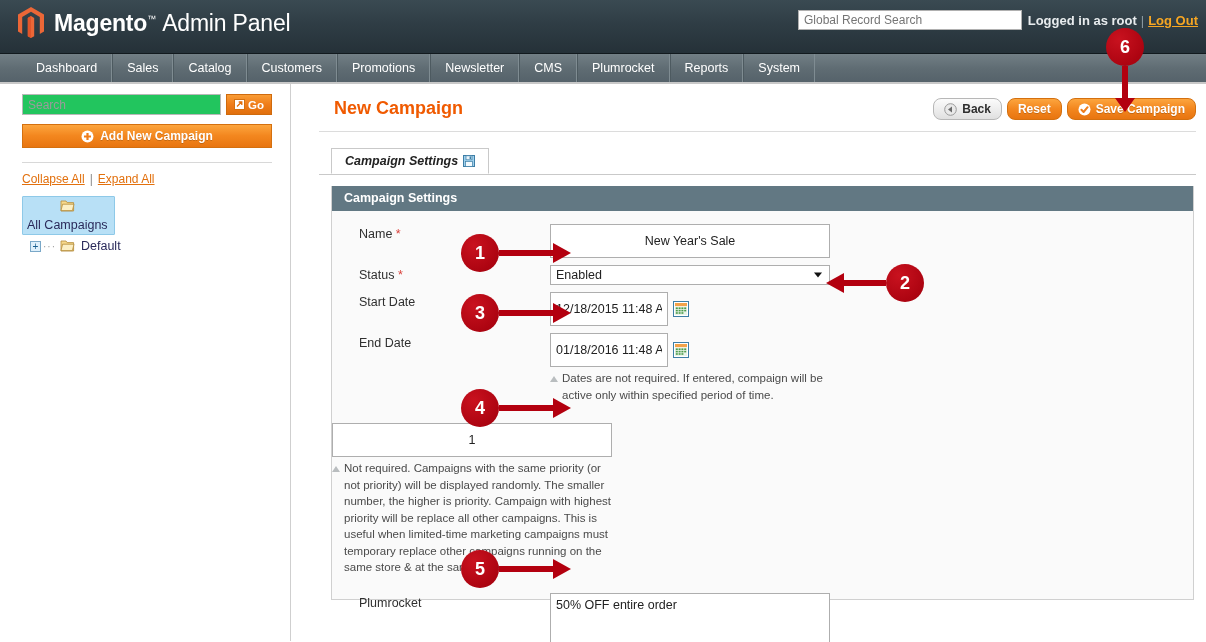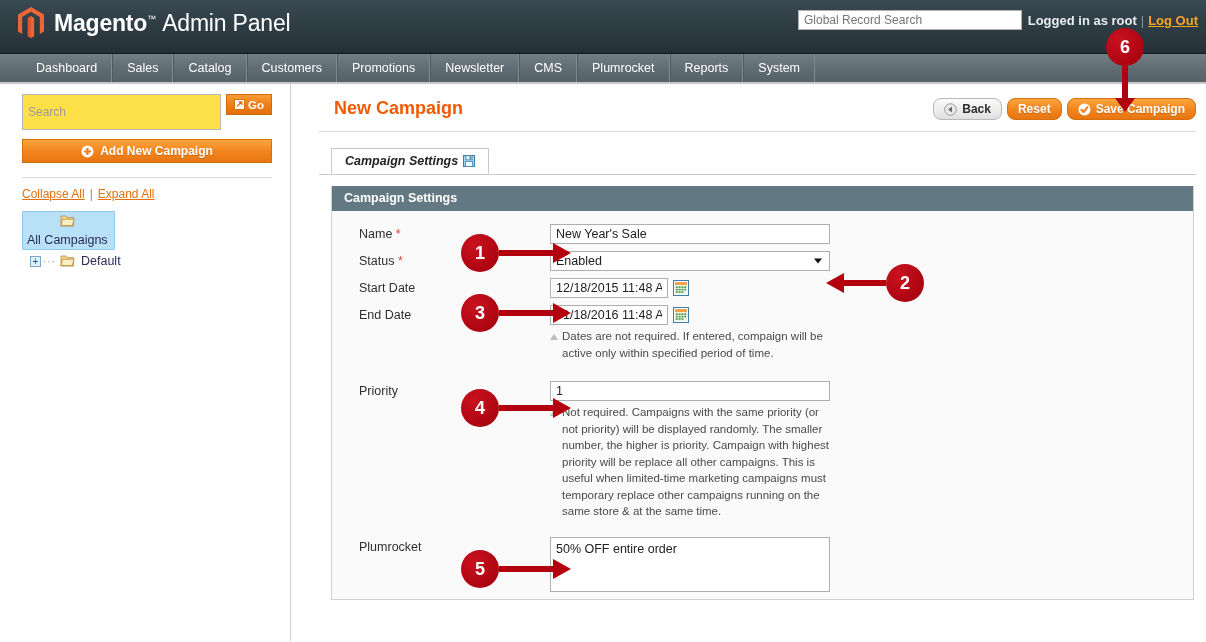--- a/index.html
+++ b/index.html
@@ -90,27 +90,27 @@
   .sidebar {
     width: 291px;
     background: #fff;
     border-right: 1px solid #cfcfcf;
     padding: 10px 18px 0 22px;
     position: relative;
   }
   .sb-search-row { display: flex; align-items: stretch; gap: 5px; }
   .sb-search {
     flex: 1 1 auto;
-    height: 36px;
+    height: 21px;
     border: 1px solid #b8b8b8;
     padding: 2px 5px;
     font-size: 12px;
     color: #555;
     font-family: "Liberation Sans", sans-serif;
-    background: #fde047;
+    background: #22c55e;
   }
   .sb-search::placeholder { color: #9b9b9b; }
   .btn-go {
     width: 46px; height: 21px;
     background: linear-gradient(to bottom, #f99c35 0%, #ef7d1a 50%, #e06f0d 100%);
     border: 1px solid #cf6a0d;
     color: #fff; font-weight: bold; font-size: 11.5px;
     display: flex; align-items: center; justify-content: center; gap: 3px;
     cursor: pointer;
   }
@@ -264,28 +264,29 @@
     width: 218px;
     padding-left: 27px;
     font-size: 12.5px;
     color: #2f2f2f;
     padding-top: 3px;
   }
   .req { color: #d9413b; }
   .fctrl { position: relative; }
 
   .inp {
-    height: 20px;
+    height: 34px;
     border: 1px solid #aeaeae;
     background: #fff;
     font-size: 12.5px;
     color: #222;
     padding: 1px 5px;
     font-family: "Liberation Sans", sans-serif;
     line-height: 18px;
+    text-align: center;
   }
   .inp-wide { width: 280px; }
   .inp-date { width: 118px; }
   .sel {
     width: 280px; height: 20px;
     border: 1px solid #aeaeae;
     background: #fff;
     font-size: 12.5px; color: #222;
     padding: 1px 5px;
     display: flex; align-items: center;
@@ -594,23 +595,20 @@
                 </span>
               </div>
               <div class="hint">
                 <span class="hint-tri"></span>
                 <span>Dates are not required. If entered, compaign will be active only within specified period of time.</span>
               </div>
             </div>
           </div>
 
           <div class="frow" style="margin-top:20px; margin-bottom:2px">
-            <div class="flabel">
-              <span>Priority</span>
-            </div>
             <div class="fctrl">
               <input class="inp inp-wide" type="text" value="1" style="">
               <div class="hint">
                 <span class="hint-tri"></span>
                 <span>Not required. Campaigns with the same priority (or not priority) will be displayed randomly. The smaller number, the higher is priority. Campaign with highest priority will be replace all other campaigns. This is useful when limited-time marketing campaigns must temporary replace other campaigns running on the same store &amp; at the same time.</span>
               </div>
             </div>
           </div>
 
           <div class="frow" style="margin-top:17px">

